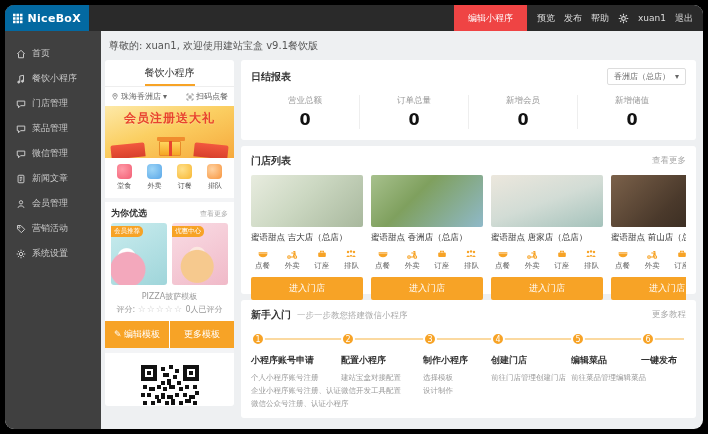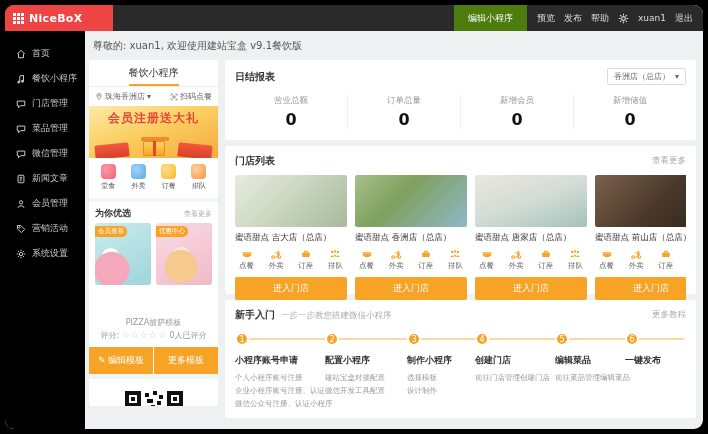--- a/index.html
+++ b/index.html
@@ -1,31 +1,31 @@
 <!DOCTYPE html>
 <html><head>
 <meta charset="utf-8">
 <style>
   * { margin:0; padding:0; box-sizing:border-box; }
   html,body { width:708px; height:434px; background:#000; font-family:"DejaVu Sans","Liberation Sans",sans-serif; }
   .window { position:absolute; left:5px; top:5px; width:698px; height:424px; border-radius:9px; overflow:hidden; background:#eef0f2; display:flex; flex-direction:column; }
 
   
   .topbar { height:26px; background:#2a2a2a; display:flex; align-items:stretch; flex:0 0 auto; }
-  .logo-block { width:108px; background:#ef4444; display:flex; align-items:center; gap:5px; padding:0 8px; cursor:pointer; }
+  .logo-block { width:84px; background:#0369a1; display:flex; align-items:center; gap:5px; padding:0 8px; cursor:pointer; }
   .logo-text { color:#fff; font-weight:bold; font-size:11px; letter-spacing:.3px; }
   .topbar-spacer { flex:1; }
-  .edit-mp-btn { background:#4d7c0f; color:#fff; font-size:9px; border:none; padding:0 14px; display:flex; align-items:center; cursor:pointer; }
+  .edit-mp-btn { background:#ef4444; color:#fff; font-size:9px; border:none; padding:0 14px; display:flex; align-items:center; cursor:pointer; }
   .topbar-links { display:flex; align-items:center; gap:9px; padding:0 10px; color:#ddd; font-size:9px; }
   .topbar-links span { cursor:pointer; }
   .gear-svg { display:block; }
 
   
   .body-row { flex:1; display:flex; min-height:0; }
-  .sidebar { width:80px; background:#000000; padding-top:10px; flex:0 0 auto; }
+  .sidebar { width:96px; background:#404040; padding-top:10px; flex:0 0 auto; }
   .side-item { display:flex; align-items:center; gap:6px; color:#c9c9c9; font-size:9px; padding:6px 0 6px 11px; cursor:pointer; }
   .side-item svg { flex:0 0 auto; }
   .main { flex:1; padding:6px 7px 0 4px; overflow:hidden; }
   .welcome { font-size:10px; color:#555; padding:2px 0 7px 4px; }
 
   .content-cols { display:flex; gap:7px; }
 
   
   .panel { width:129px; flex:0 0 auto; background:#fff; border-radius:3px; height:346px; overflow:hidden; font-size:9px; }
   .panel-tab-row { border-bottom:1px solid #eee; text-align:center; padding-top:6px; }
@@ -47,21 +47,21 @@
   .q3 { background:radial-gradient(circle at 35% 35%,#ffe08a,#f7b733); }
   .q4 { background:radial-gradient(circle at 35% 35%,#ffd2a1,#f7953e); }
   .feat-head { display:flex; justify-content:space-between; align-items:center; padding:5px 6px 3px; }
   .feat-title { font-size:9px; font-weight:bold; color:#333; }
   .feat-more { font-size:7px; color:#aaa; }
   .food-row { display:flex; gap:5px; padding:0 6px; }
   .food { flex:1; height:62px; border-radius:3px; position:relative; overflow:hidden; }
   .food1 { background:radial-gradient(circle at 30% 75%,#f3a8bc 0 28%,transparent 30%),radial-gradient(circle at 28% 55%,#fff 0 16%,transparent 18%),linear-gradient(150deg,#c9ecee,#9fd5da); }
   .food2 { background:radial-gradient(circle at 45% 70%,#f6c98e 0 30%,transparent 32%),radial-gradient(circle at 45% 52%,#fbe7e0 0 18%,transparent 20%),linear-gradient(150deg,#f9dce4,#f0b9c8); }
   .food-tag { position:absolute; left:0; top:3px; background:#f7a326; color:#fff; font-size:6.5px; padding:1px 3px; border-radius:0 5px 5px 0; }
-  .tpl-name { text-align:center; color:#999; font-size:8px; padding-top:16px;margin-top:16px; }
+  .tpl-name { text-align:center; color:#999; font-size:8px; padding-top:6px; }
   .rating-row { text-align:center; color:#999; font-size:8px; padding:2px 0 6px; }
   .stars { color:#ccc; font-size:9px; letter-spacing:1px; }
   .tpl-btns { display:flex; gap:1px;border-radius:10px; }
   .tpl-btn { flex:1; background:#f7a326; color:#fff; border:none; font-size:9px; padding:7px 0; cursor:pointer; }
   .qr-wrap { border-top:5px solid #f3f4f6; text-align:center; padding-top:12px; }
 
   
   .right-col { flex:1; display:flex; flex-direction:column; gap:6px; min-width:0; }
   .card { background:#fff; border-radius:3px; padding:8px 10px; }
   .card-head { display:flex; justify-content:space-between; align-items:center; }

